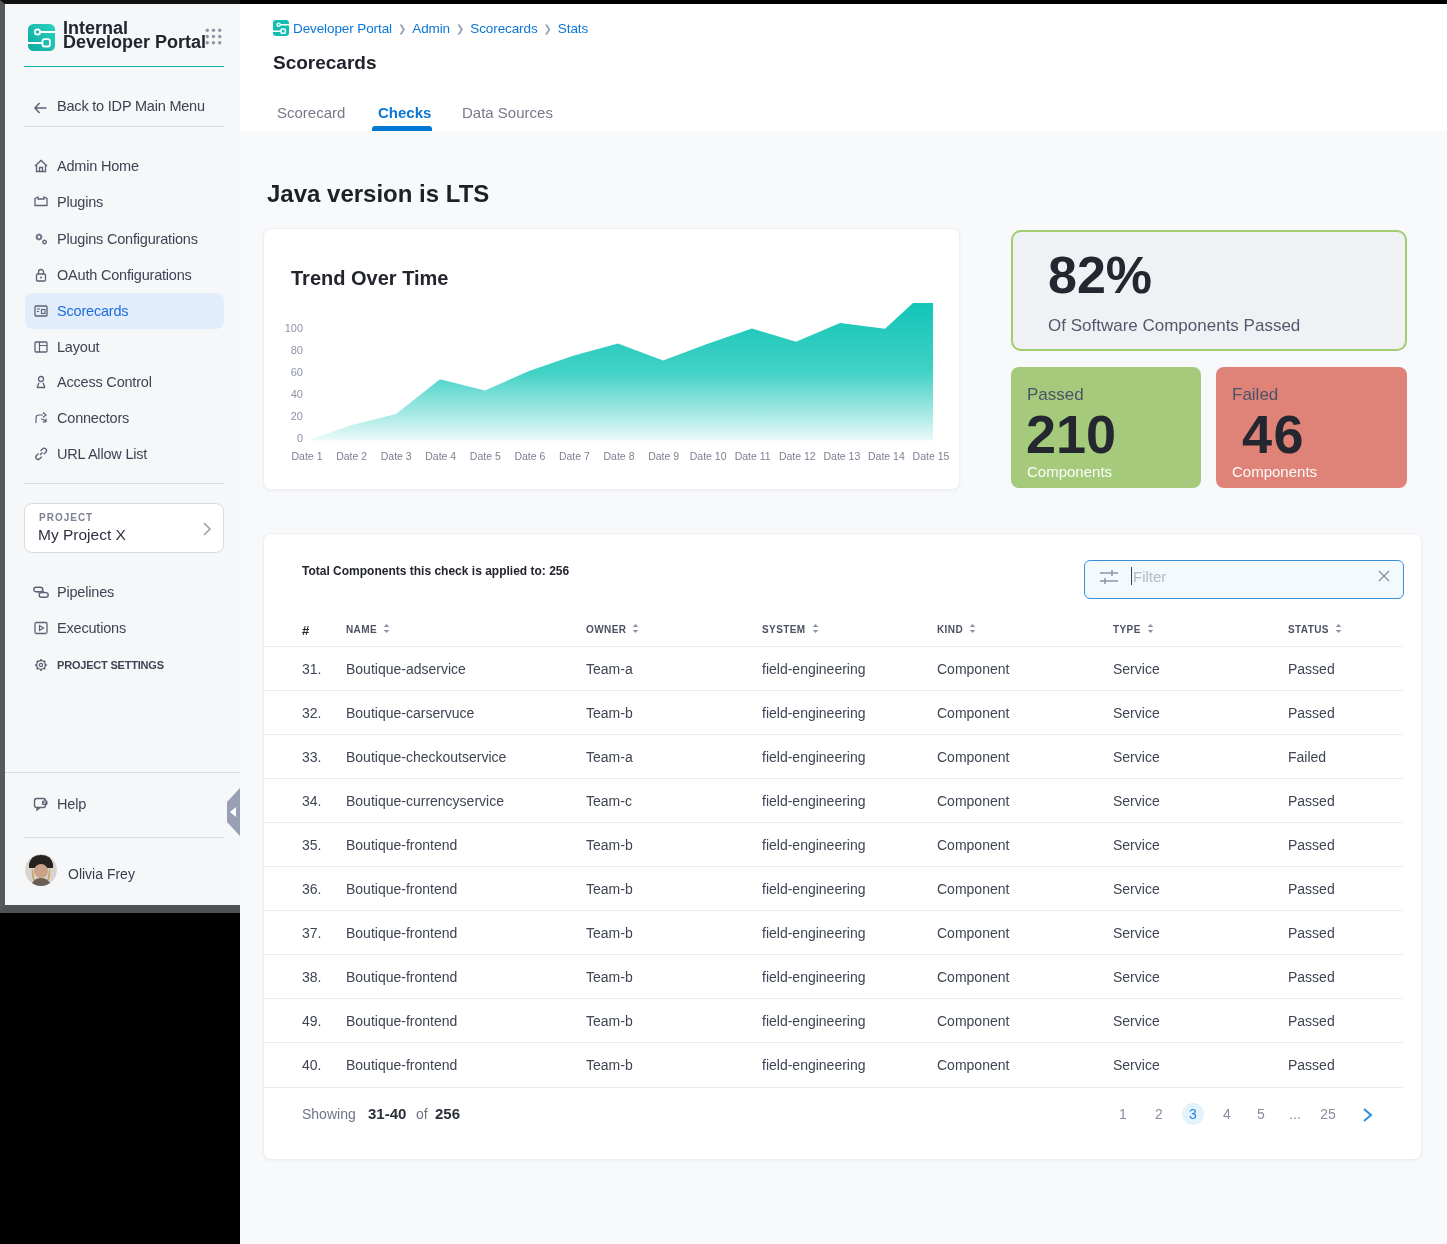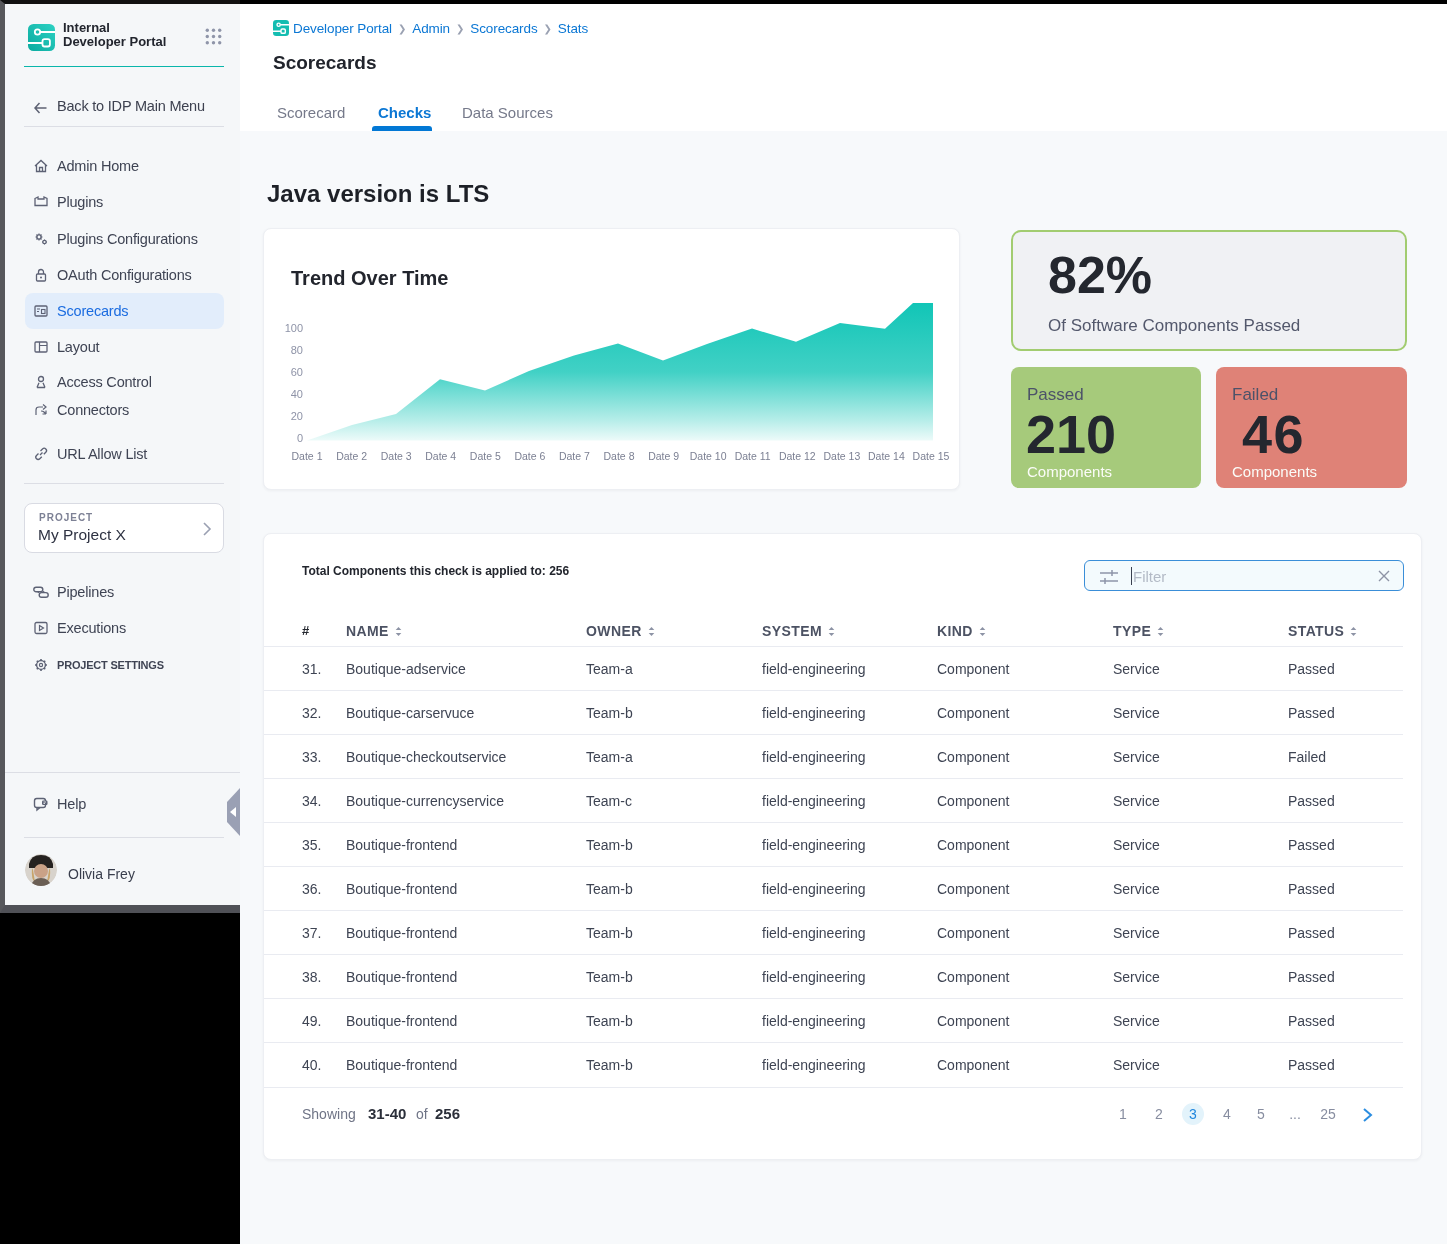--- a/index.html
+++ b/index.html
@@ -5,21 +5,21 @@
 * { margin:0; padding:0; box-sizing:border-box; }
 html,body { width:1447px; height:1244px; overflow:hidden; background:#000; font-family:"Liberation Sans", sans-serif; }
 #page { position:absolute; inset:0; background:#000; }
 
 
 #sidebar { position:absolute; left:0; top:0; width:240px; height:913px;
   background:#f5f7f9; border-left:5px solid #57585c; border-top:4px solid #111;
   border-bottom:8px solid #505157; }
 .sb-inner { position:relative; width:235px; height:901px; }
 .sb-logo { position:absolute; left:23px; top:20px; width:27px; height:27px; }
-.sb-title { position:absolute; left:58px; top:17px; font-size:13px; font-weight:700; color:#22252e; line-height:14px; letter-spacing:0; }
+.sb-title { position:absolute; left:58px; top:17px; font-size:18px; font-weight:700; color:#22252e; line-height:14px; letter-spacing:0; }
 .sb-grid { position:absolute; left:200px; top:24px; }
 .tealline { position:absolute; left:19px; top:62px; width:200px; height:1px; background:#0ab6ab; }
 .backrow { position:absolute; left:29px; top:94px; width:200px; height:20px; color:#3d4150; font-size:14.5px; letter-spacing:-0.2px; white-space:nowrap; }
 .backrow span { position:absolute; left:23px; top:0; }
 .sb-div { position:absolute; left:19px; width:200px; height:1px; background:#dcdee5; }
 .mi { position:absolute; left:20px; width:199px; height:36px; border-radius:8px; }
 .mi .ic { position:absolute; left:8px; top:10px; width:16px; height:16px; }
 .mi .lb { position:absolute; left:32px; top:50%; transform:translateY(-50%); font-size:14.5px; letter-spacing:-0.2px; color:#3f4454; white-space:nowrap; }
 .mi.active { background:#e2edfb; }
 .mi.active .lb { color:#1b6ce0; font-weight:500; }
@@ -58,26 +58,26 @@
 #pctcard .big { position:absolute; left:35px; top:13px; font-size:52px; font-weight:700; color:#24272f; }
 #pctcard .sub { position:absolute; left:35px; top:84px; font-size:17px; color:#53586c; }
 #passcard { position:absolute; left:771px; top:363px; width:190px; height:121px; background:#a6ca7b; border-radius:8px; }
 #failcard { position:absolute; left:976px; top:363px; width:191px; height:121px; background:#df8277; border-radius:8px; }
 .stat-lb { position:absolute; left:16px; top:18px; font-size:17px; color:#4c5269; }
 .stat-num { position:absolute; left:15px; top:36px; font-size:54px; font-weight:700; color:#24272f; }
 .stat-comp { position:absolute; left:16px; top:96px; font-size:15px; color:#fbfcf8; }
 
 #tablecard { left:23px; top:529px; width:1159px; height:627px; }
 .tc-title { position:absolute; left:38px; top:30px; font-size:12px; font-weight:700; color:#22252d; }
-.filter { position:absolute; left:820px; top:26px; width:320px; height:31px; background:#f3fafd; border:1.5px solid #3a8ed8; border-radius:6px; }
+.filter { position:absolute; left:820px; top:26px; width:320px; height:39px; background:#f3fafd; border:1.5px solid #3a8ed8; border-radius:6px; }
 .filter .ph { position:absolute; left:48px; top:7px; font-size:15px; color:#b3bac6; }
 .filter .cur { position:absolute; left:46px; top:6px; width:1px; height:18px; background:#39404f; }
 .filter .x { position:absolute; right:12px; top:7px; color:#8d93a5; font-size:15px; }
 .thead { position:absolute; left:0; top:83px; width:1139px; height:29px; }
-.th { position:absolute; top:6px; font-size:14px; font-weight:700; color:#4c5263; letter-spacing:.4px; white-space:nowrap; }
+.th { position:absolute; top:6px; font-size:10px; font-weight:700; color:#4c5263; letter-spacing:.4px; white-space:nowrap; }
 .trow { position:absolute; left:0; width:1139px; height:44px; border-top:1px solid #e9ebf1; }
 .td { position:absolute; top:50%; transform:translateY(-50%); font-size:14px; color:#3e4453; }
 .tfoot { position:absolute; left:0; top:553px; width:1139px; height:44px; border-top:1px solid #e9ebf1; }
 .c0{left:38px;} .c1{left:82px;} .c2{left:322px;} .c3{left:498px;} .c4{left:673px;} .c5{left:849px;} .c6{left:1024px;}
 .pgn { position:absolute; top:15px; width:22px; height:22px; text-align:center; line-height:22px; font-size:14px; color:#878da0; }
 .pgn.act { background:#e3f3fb; border-radius:50%; color:#1f86dd; }
 .th svg { display:inline-block; }
 </style>
 </head>
 <body>
@@ -163,21 +163,21 @@
             </svg>
             <span class="lb">Layout</span>
           </div>
           <div class="mi" style="top:360px">
             <svg class="ic" viewBox="0 0 16 16">
               <circle cx="8" cy="5" r="2.5" fill="none" stroke="#5d6275" stroke-width="1.3"></circle>
               <path d="M4 13.5 L6 8.8 M12 13.5 L10 8.8 M4 13.5 L12 13.5" stroke="#5d6275" fill="none" stroke-width="1.3"></path>
             </svg>
             <span class="lb">Access Control</span>
           </div>
-          <div class="mi" style="top:388px">
+          <div class="mi" style="top:396px">
             <svg class="ic" viewBox="0 0 16 16">
               <path d="M3 13 L3 8 Q3 5 6 5 L10 5 M8 9 Q10 9 11 10 L13 12 M10 2.5 L13 5 L10 7.5 M13 12 L13 8.5 M13 12 L9.5 12" stroke="#5d6275" fill="none" stroke-width="1.2"></path>
             </svg>
             <span class="lb">Connectors</span>
           </div>
           <div class="mi" style="top:432px">
             <svg class="ic" viewBox="0 0 16 16">
               <path d="M7 9 L9.5 6.5 M5.5 7.5 L3.5 9.5 A2.3 2.3 0 0 0 6.8 12.8 L8.8 10.8 M10.8 8.3 L12.8 6.3 A2.3 2.3 0 0 0 9.5 3 L7.5 5" stroke="#5d6275" fill="none" stroke-width="1.3"></path>
             </svg>
             <span class="lb">URL Allow List</span>

